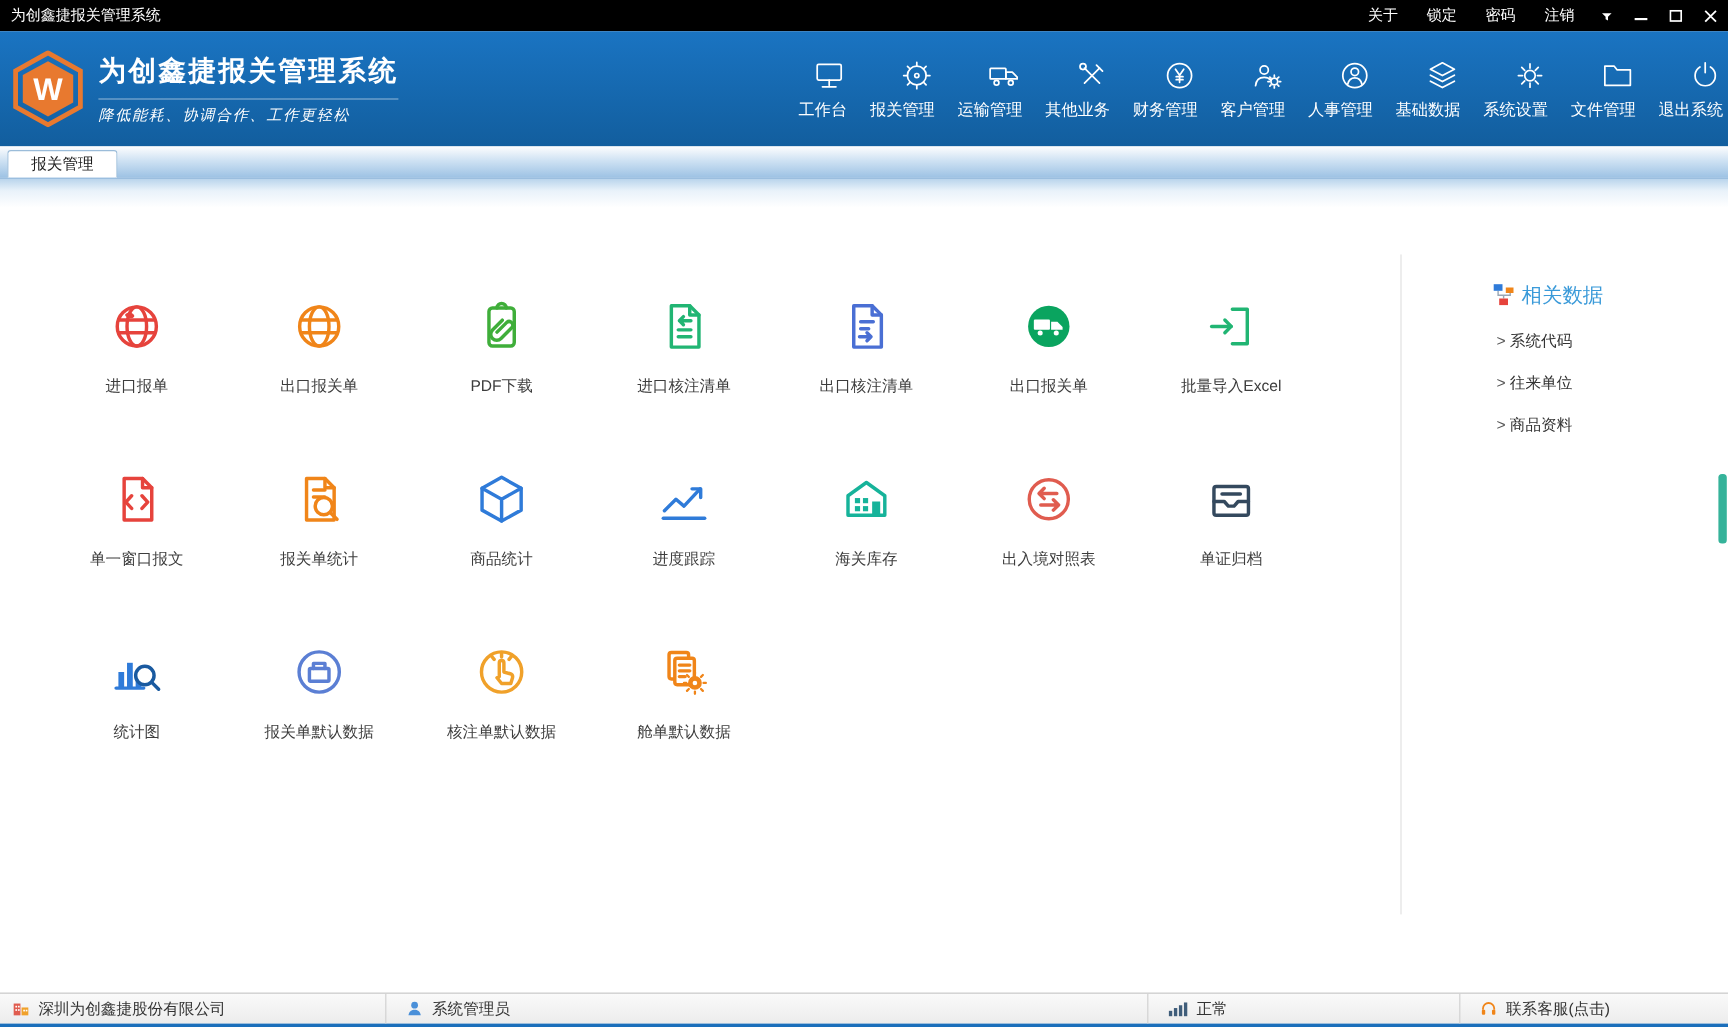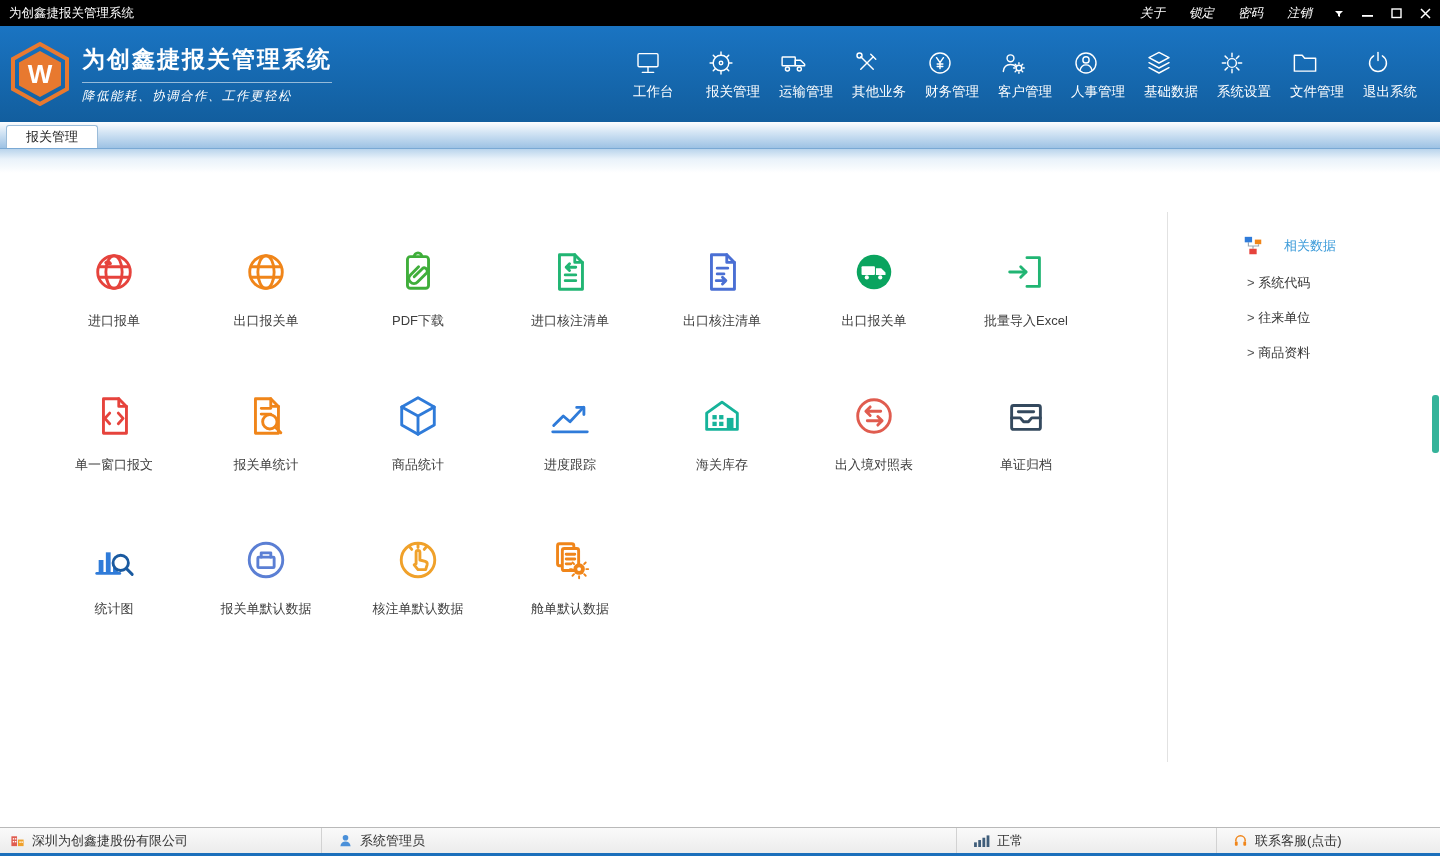--- a/index.html
+++ b/index.html
@@ -1,50 +1,50 @@
 <!DOCTYPE html>
 <html><head>
 <meta charset="utf-8">
 <style>
   * { box-sizing: border-box; margin: 0; padding: 0; }
   html,body { width:1440px; height:856px; overflow:hidden; }
   body { font-family:"Liberation Sans","DejaVu Sans",sans-serif; background:#fff; position:relative; }
 
   
   .titlebar { height:26px; background:#000; color:#fff; display:flex; align-items:center; padding-left:9px; font-size:12.5px; }
-  .tb-right { margin-left:auto; display:flex; align-items:center; height:100%;font-style:italic; }
+  .tb-right { margin-left:auto; display:flex; align-items:center; height:100%; }
   .tb-menu { padding:0 12px; cursor:pointer; }
   .tb-btn { width:29px; height:100%; display:flex; align-items:center; justify-content:center; cursor:pointer; }
 
   
   .header { height:96px; background:linear-gradient(180deg,#1a74c2,#125e9e); display:flex; align-items:center; padding-left:10px; }
   .logo { width:60px; height:64px; flex:0 0 auto; }
   .brand { margin-left:12px; color:#fff; }
   .brand-title { font-size:23px; font-weight:bold; letter-spacing:2px; }
   .brand-sub { margin-top:7px; padding-top:5px; border-top:1px solid rgba(255,255,255,.55); font-size:12.5px; letter-spacing:1.5px;font-style:italic; }
   .nav { margin-left:auto; display:flex; align-items:center; padding-right:4px; }
-  .nav-item { width:73px; display:flex; flex-direction:column; align-items:flex-start; color:#fff; cursor:pointer; }
+  .nav-item { width:73px; display:flex; flex-direction:column; align-items:flex-end; color:#fff; cursor:pointer; }
   .nav-item svg { width:30px; height:30px; stroke:#fff; fill:none; stroke-width:2.3; stroke-linecap:round; stroke-linejoin:round; }
   .nav-label { margin-top:5px; font-size:13.5px; white-space:nowrap; }
 
   
   .tabstrip { height:27px; background:linear-gradient(180deg,#fdfdfe 0%,#cfe2f3 45%,#9dc2e4 100%); display:flex; align-items:flex-end; border-bottom:1px solid #7aa9d4; }
   .tab { margin-left:6px; height:23px; padding:0 19px; background:#fff; border:1px solid #9bbcd9; border-bottom:none; border-radius:3px 3px 0 0; display:flex; align-items:center; font-size:13px; color:#1c1c1c; cursor:pointer; }
 
   
   .main { position:relative; height:678px; background:linear-gradient(180deg,#b9d4ec 0px,#e9f2fa 10px,#ffffff 24px); }
   .grid { position:absolute; left:38px; top:100px; display:grid; grid-template-columns:repeat(7,152px); grid-auto-rows:144px; }
   .tile { display:flex; flex-direction:column; align-items:center; cursor:pointer; }
   .tile-icon svg { width:46px; height:46px; fill:none; stroke-width:3; stroke-linecap:round; stroke-linejoin:round; }
   .tile-label { margin-top:13px; font-size:13px; color:#3d3d3d; white-space:nowrap; }
 
   .vdivider { position:absolute; left:1167px; top:63px; width:1px; height:550px; background:#e2e2e2; }
 
   .sidepanel { position:absolute; left:1242px; top:86px; width:160px; }
-  .side-head { display:flex; align-items:center; gap:20px; font-size:13px; color:#3a9ad9; cursor:pointer; }
+  .side-head { display:flex; gap:4px; font-size:17px; color:#3a9ad9; cursor:pointer; }
   .side-link { margin-top:17px; font-size:13px; color:#333; cursor:pointer; padding-left:5px; }
   .side-link::before { content:"> "; color:#555; }
 
   .scroll-thumb { position:absolute; right:1px; top:246px; width:7px; height:58px; background:#35b39a; border-radius:3px; cursor:pointer; }
 
   
   .statusbar { height:26px; background:linear-gradient(180deg,#fafafa,#ececec); border-top:1px solid #b9b9b9; display:flex; align-items:center; font-size:13px; color:#333; }
   .sb-sec { display:flex; align-items:center; gap:7px; height:100%; border-right:1px solid #d2d2d2; padding:0 10px; }
   .sb-1 { width:322px; }
   .sb-2 { width:635px; padding-left:16px; }

